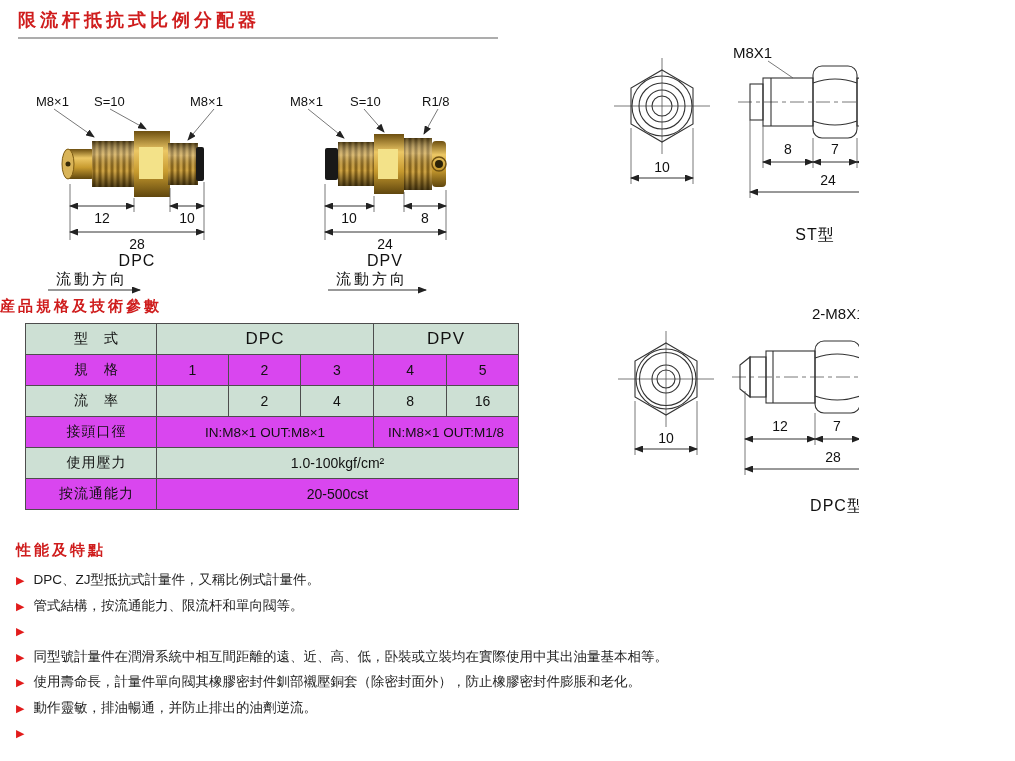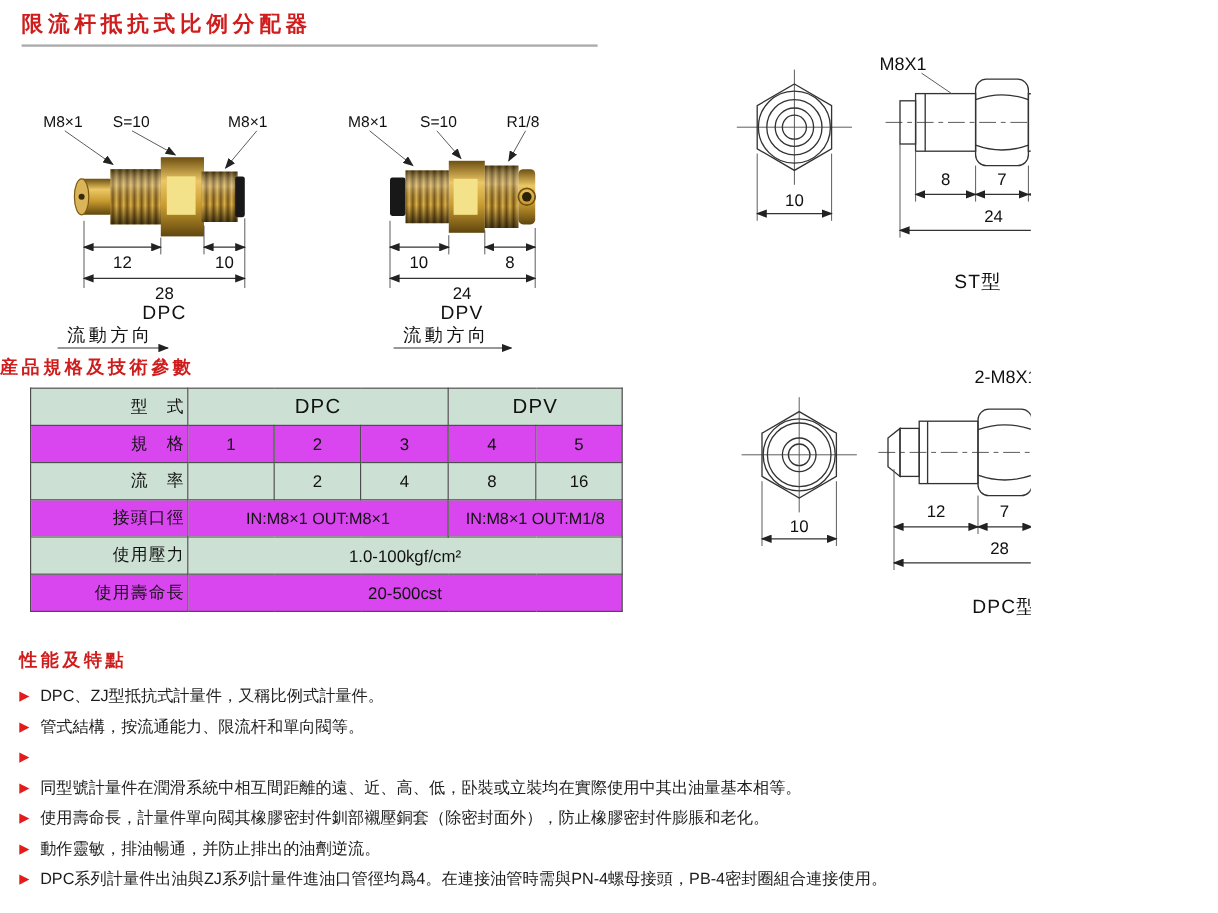--- a/index.html
+++ b/index.html
@@ -18,21 +18,21 @@
   }
   .spec-title{left:0;top:297px;}
   .feat-title{left:16px;top:541px;}
   
   .spec-table-wrap{left:25px;top:323px;}
   table.spec{border-collapse:collapse;table-layout:fixed;width:493px;}
   table.spec td{
     border:1px solid #4d4d4d;height:30px;text-align:center;vertical-align:middle;
     font-size:14px;color:#111;padding:0 2px;overflow:hidden;
   }
-  table.spec td.lbl{text-align:right;padding-left:13px;letter-spacing:1px;}
+  table.spec td.lbl{text-align:center;padding-left:13px;letter-spacing:1px;}
   table.spec tr.green td{background:#cde0d4;}
   table.spec tr.white td{background:#d946ef;}
   table.spec td.big{font-size:17px;letter-spacing:1px;}
   table.spec td.port{font-size:13.5px;}
   
   .features{left:16px;top:572px;width:990px;}
   .feat{display:flex;align-items:flex-start;margin-bottom:9.5px;font-size:13.5px;color:#1d1d1d;line-height:16px;}
   .tri{color:#e21b1b;font-size:11px;margin-right:9px;line-height:16px;flex:none;}
   
   svg text{font-family:"Liberation Sans", sans-serif;fill:#111;}
@@ -333,21 +333,21 @@
         <tr class="white">
           <td class="lbl">接頭口徑</td>
           <td class="port" colspan="3">IN:M8×1 OUT:M8×1</td>
           <td class="port" colspan="2">IN:M8×1 OUT:M1/8</td>
         </tr>
         <tr class="green">
           <td class="lbl">使用壓力</td>
           <td colspan="5">1.0-100kgf/cm²</td>
         </tr>
         <tr class="white">
-          <td class="lbl">使用壽命長</td>
+          <td class="lbl">按流通能力</td>
           <td colspan="5">20-500cst</td>
         </tr>
       </tbody>
     </table>
   </div>
 
   <div class="abs sec-title feat-title">性能及特點</div>
 
   <div class="abs features">
     <div class="feat">
@@ -368,17 +368,16 @@
     <div class="feat">
       <span class="tri">▶</span>
       <span>使用壽命長，計量件單向閥其橡膠密封件釧部襯壓銅套（除密封面外），防止橡膠密封件膨脹和老化。</span>
     </div>
     <div class="feat">
       <span class="tri">▶</span>
       <span>動作靈敏，排油暢通，并防止排出的油劑逆流。</span>
     </div>
     <div class="feat">
       <span class="tri">▶</span>
-      <span>DPC系列計量件出油與ZJ系列計量件進油口管徑均爲4。在連接油管時需與PN-4螺母接頭，PB-4密封圈組合連接使用。</span>
     </div>
   </div>
 
 </div>
 
 </body></html>

